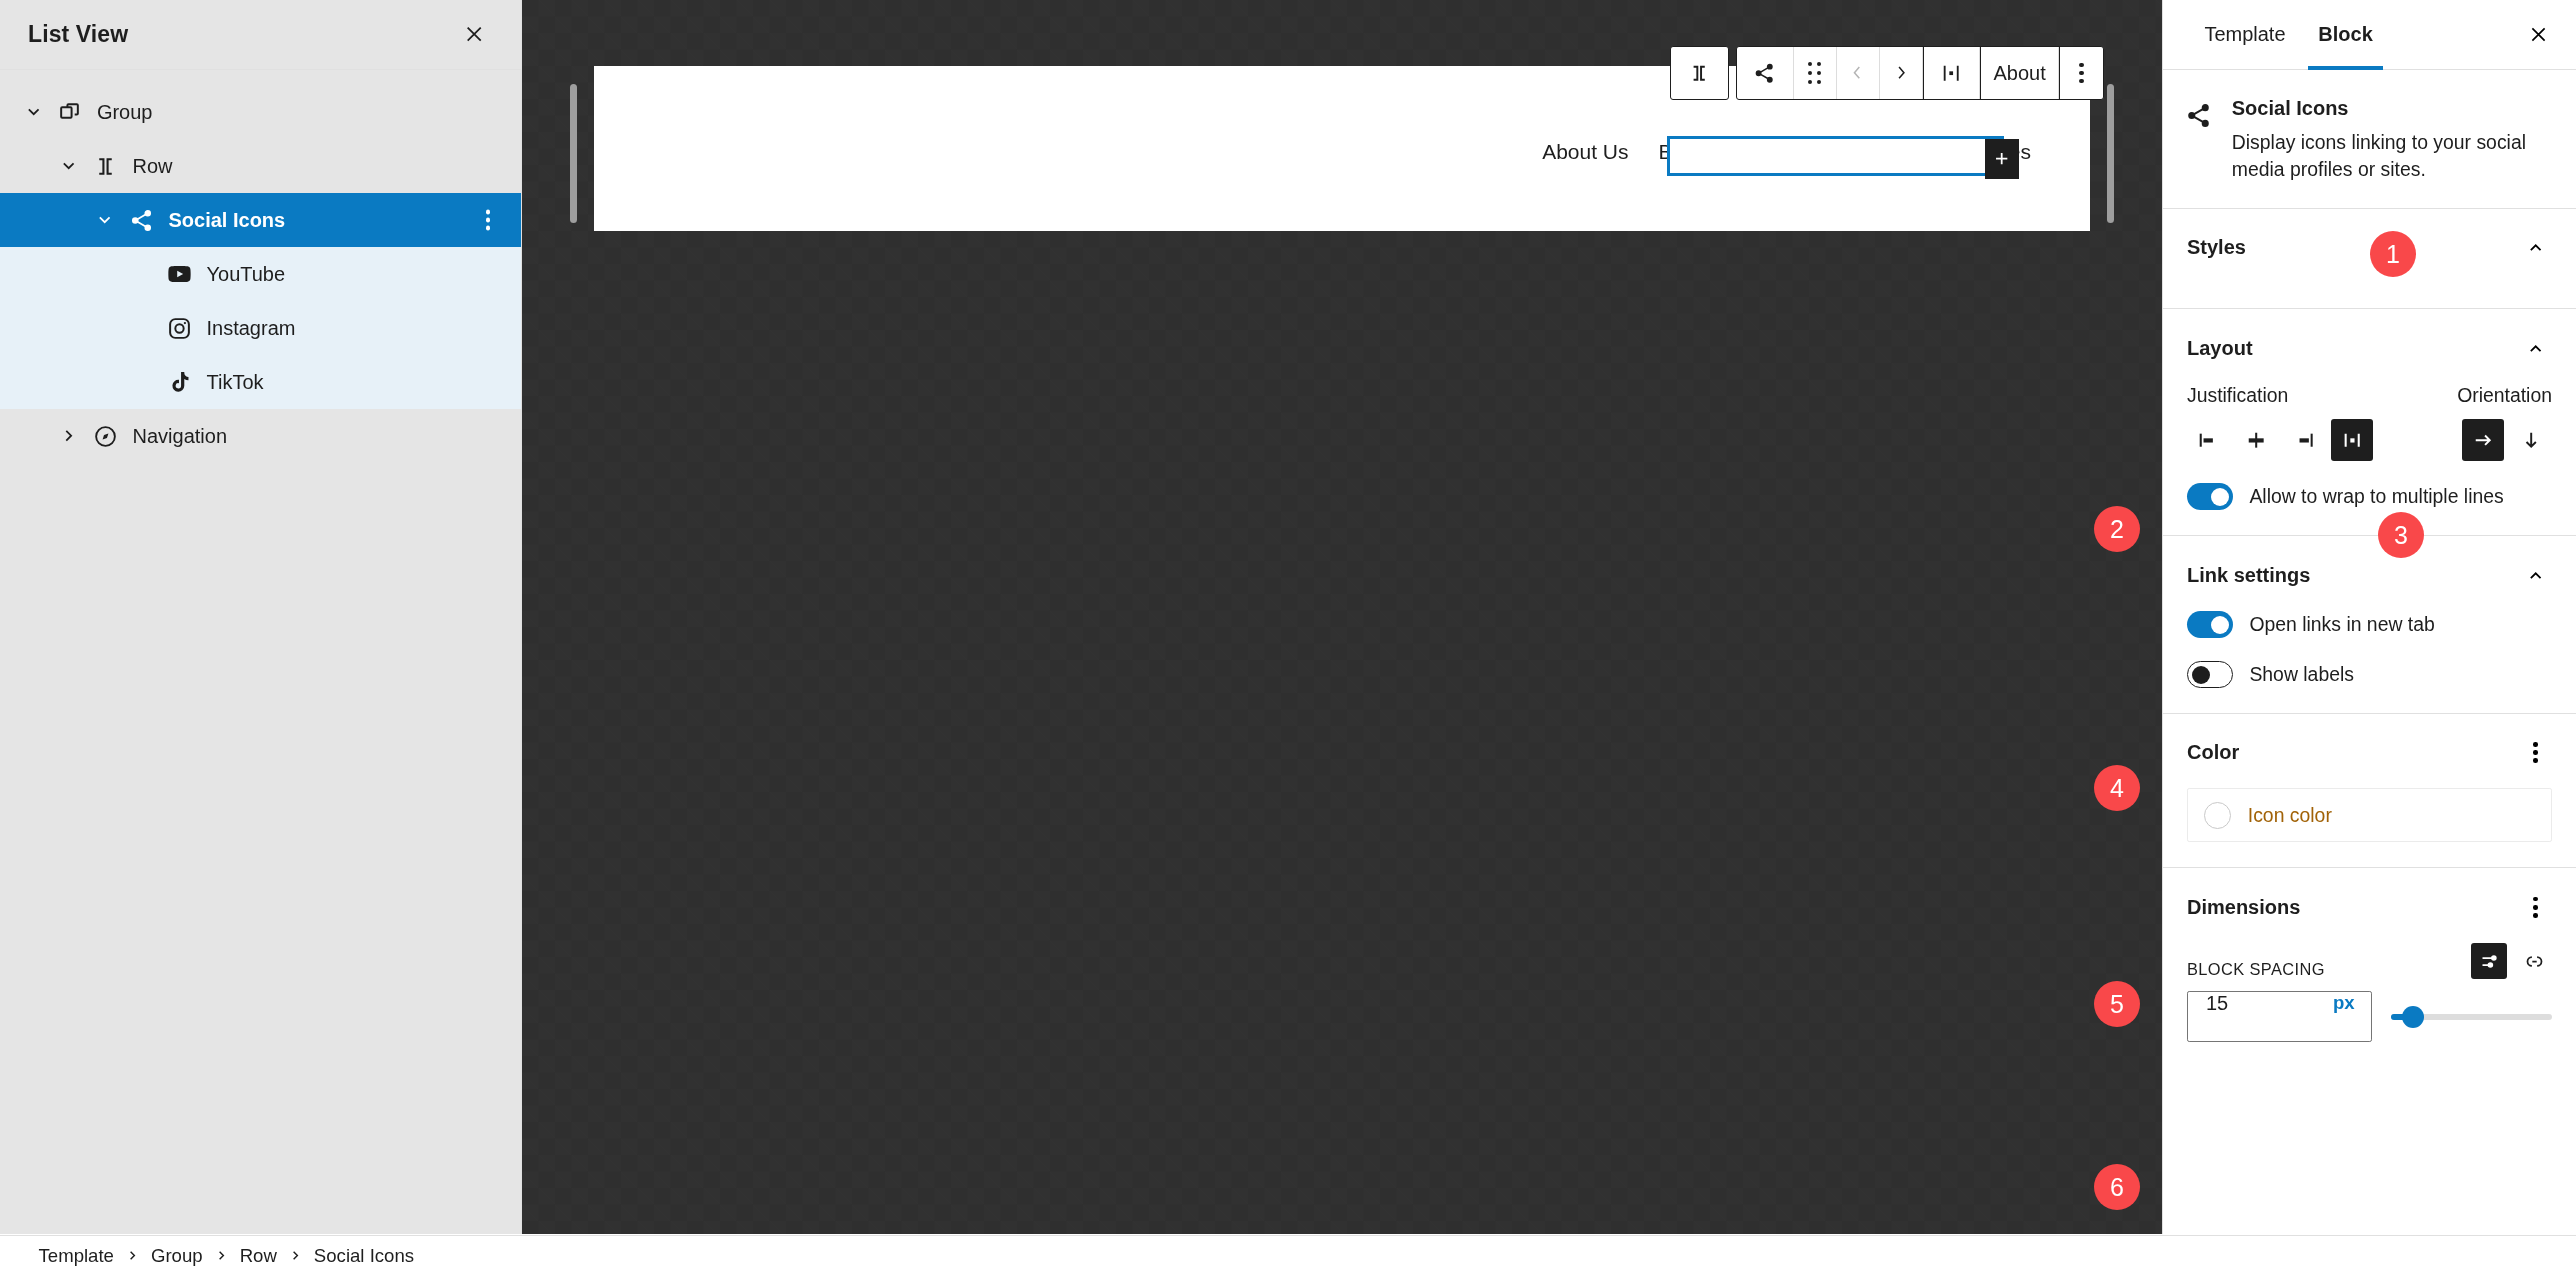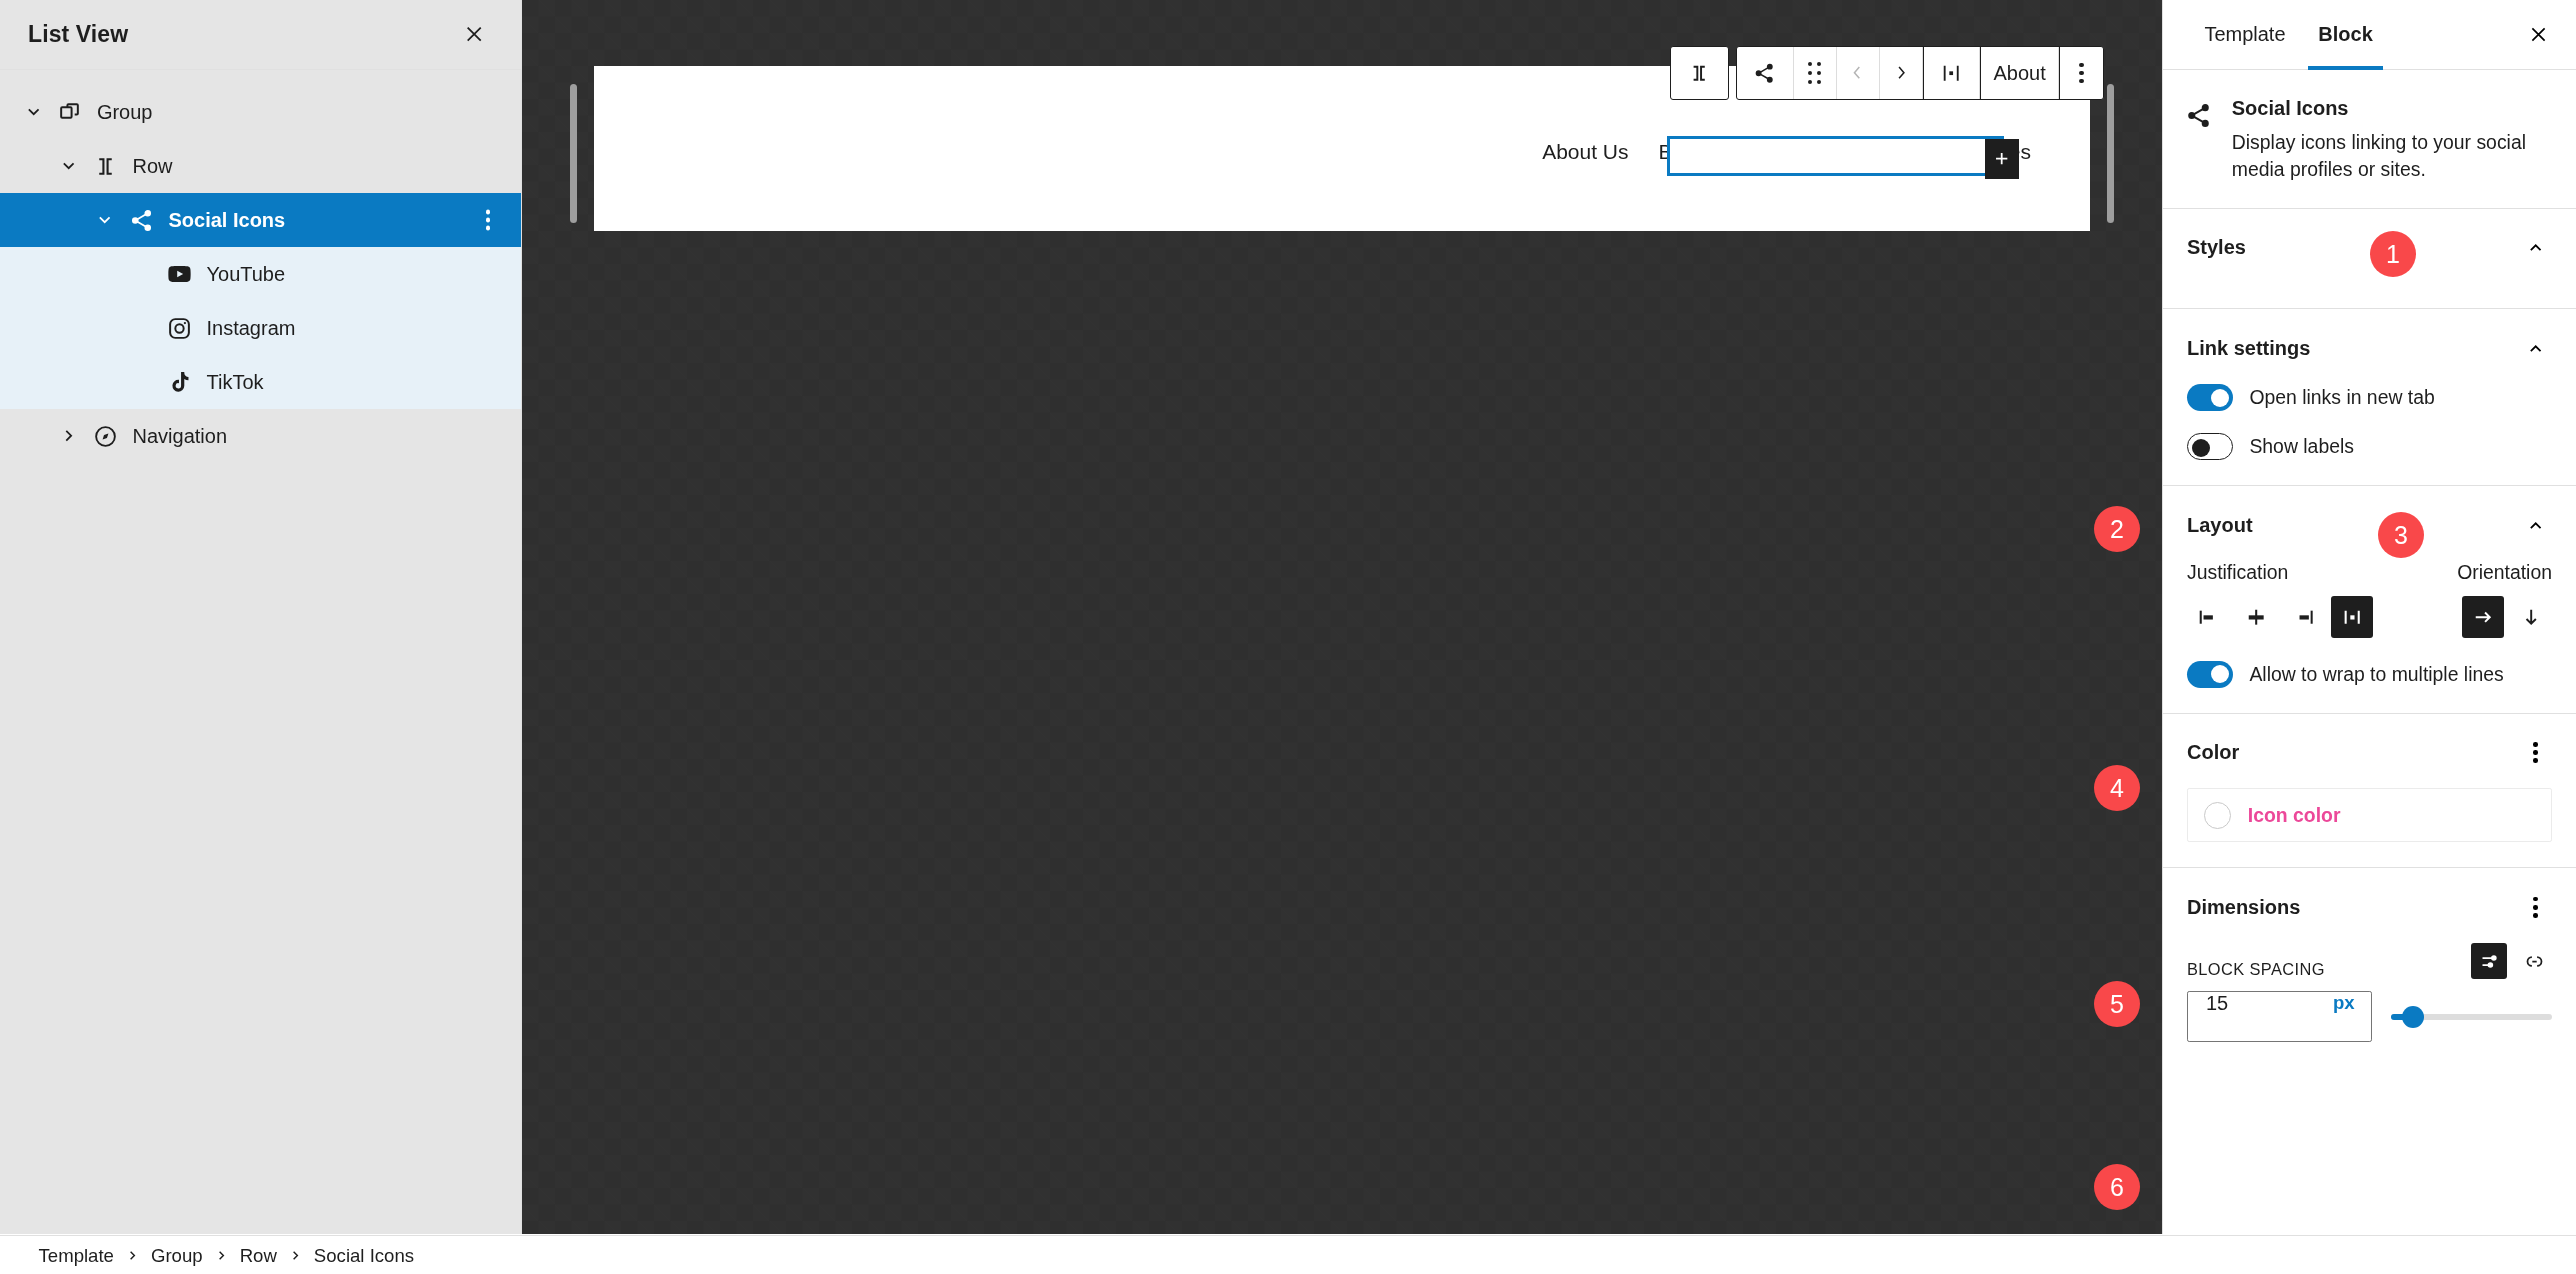--- a/index.html
+++ b/index.html
@@ -192,21 +192,21 @@
   .toggle-label { font-size: 19.4px; color: #1e1e1e; }
 
   .color-row {
     border: 0.7px solid #ebebeb; border-radius: 2.2px; height: 54px;
     display: flex; align-items: center; padding-left: 16.4px; gap: 16.4px; cursor: pointer;
   }
   .swatch {
     width: 27px; height: 27px; border-radius: 50%; background: #fff;
     border: 0.7px solid #c9c9c9; flex: 0 0 27px;
   }
-  .color-label { font-size: 19.4px; color: #ec4899; font-weight: bold; }
+  .color-label { font-size: 19.4px; color: #a16207; }
 
   .dim-subhead {
     display: flex; align-items: flex-end; justify-content: space-between; margin-bottom: 12px;
   }
   .dim-caption { font-size: 16.4px; letter-spacing: 0.4px; color: #1e1e1e; font-weight: 400; }
   .dim-tools { display: flex; align-items: center; gap: 9px; }
   .dim-tool {
     width: 36px; height: 36px; border-radius: 3px; display: flex;
     align-items: center; justify-content: center; cursor: pointer; color: #1e1e1e;
   }
@@ -484,44 +484,20 @@
         <span class="sec-toggle">
           <svg width="19.4" height="19.4" viewBox="0 0 24 24" fill="none" stroke="currentColor" stroke-width="2.2">
               <path d="M6 15l6-6 6 6"></path>
             </svg>
         </span>
       </div>
     </div>
 
     <div class="section">
       <div class="sec-head">
-        <span class="sec-title">Link settings</span>
-        <span class="sec-toggle">
-          <svg width="19.4" height="19.4" viewBox="0 0 24 24" fill="none" stroke="currentColor" stroke-width="2.2">
-              <path d="M6 15l6-6 6 6"></path>
-            </svg>
-        </span>
-      </div>
-
-      <div class="toggle-row" style="margin-top:6px">
-        <span class="switch on">
-            <span class="knob"></span>
-          </span>
-        <span class="toggle-label">Open links in new tab</span>
-      </div>
-      <div class="toggle-row">
-        <span class="switch off">
-            <span class="knob"></span>
-          </span>
-        <span class="toggle-label">Show labels</span>
-      </div>
-    </div>
-
-    <div class="section">
-      <div class="sec-head">
         <span class="sec-title">Layout</span>
         <span class="sec-toggle">
           <svg width="19.4" height="19.4" viewBox="0 0 24 24" fill="none" stroke="currentColor" stroke-width="2.2">
               <path d="M6 15l6-6 6 6"></path>
             </svg>
         </span>
       </div>
 
       <div class="lay-labels">
         <span class="lay-label">Justification</span>
@@ -568,20 +544,44 @@
             </svg>
           </div>
         </div>
       </div>
 
       <div class="toggle-row">
         <span class="switch on">
             <span class="knob"></span>
           </span>
         <span class="toggle-label">Allow to wrap to multiple lines</span>
+      </div>
+    </div>
+
+    <div class="section">
+      <div class="sec-head">
+        <span class="sec-title">Link settings</span>
+        <span class="sec-toggle">
+          <svg width="19.4" height="19.4" viewBox="0 0 24 24" fill="none" stroke="currentColor" stroke-width="2.2">
+              <path d="M6 15l6-6 6 6"></path>
+            </svg>
+        </span>
+      </div>
+
+      <div class="toggle-row" style="margin-top:6px">
+        <span class="switch on">
+            <span class="knob"></span>
+          </span>
+        <span class="toggle-label">Open links in new tab</span>
+      </div>
+      <div class="toggle-row">
+        <span class="switch off">
+            <span class="knob"></span>
+          </span>
+        <span class="toggle-label">Show labels</span>
       </div>
     </div>
 
     <div class="section">
       <div class="sec-head">
         <span class="sec-title">Color</span>
         <span class="sec-toggle">
           <span class="dots-v">
               <i></i>
               <i></i>

